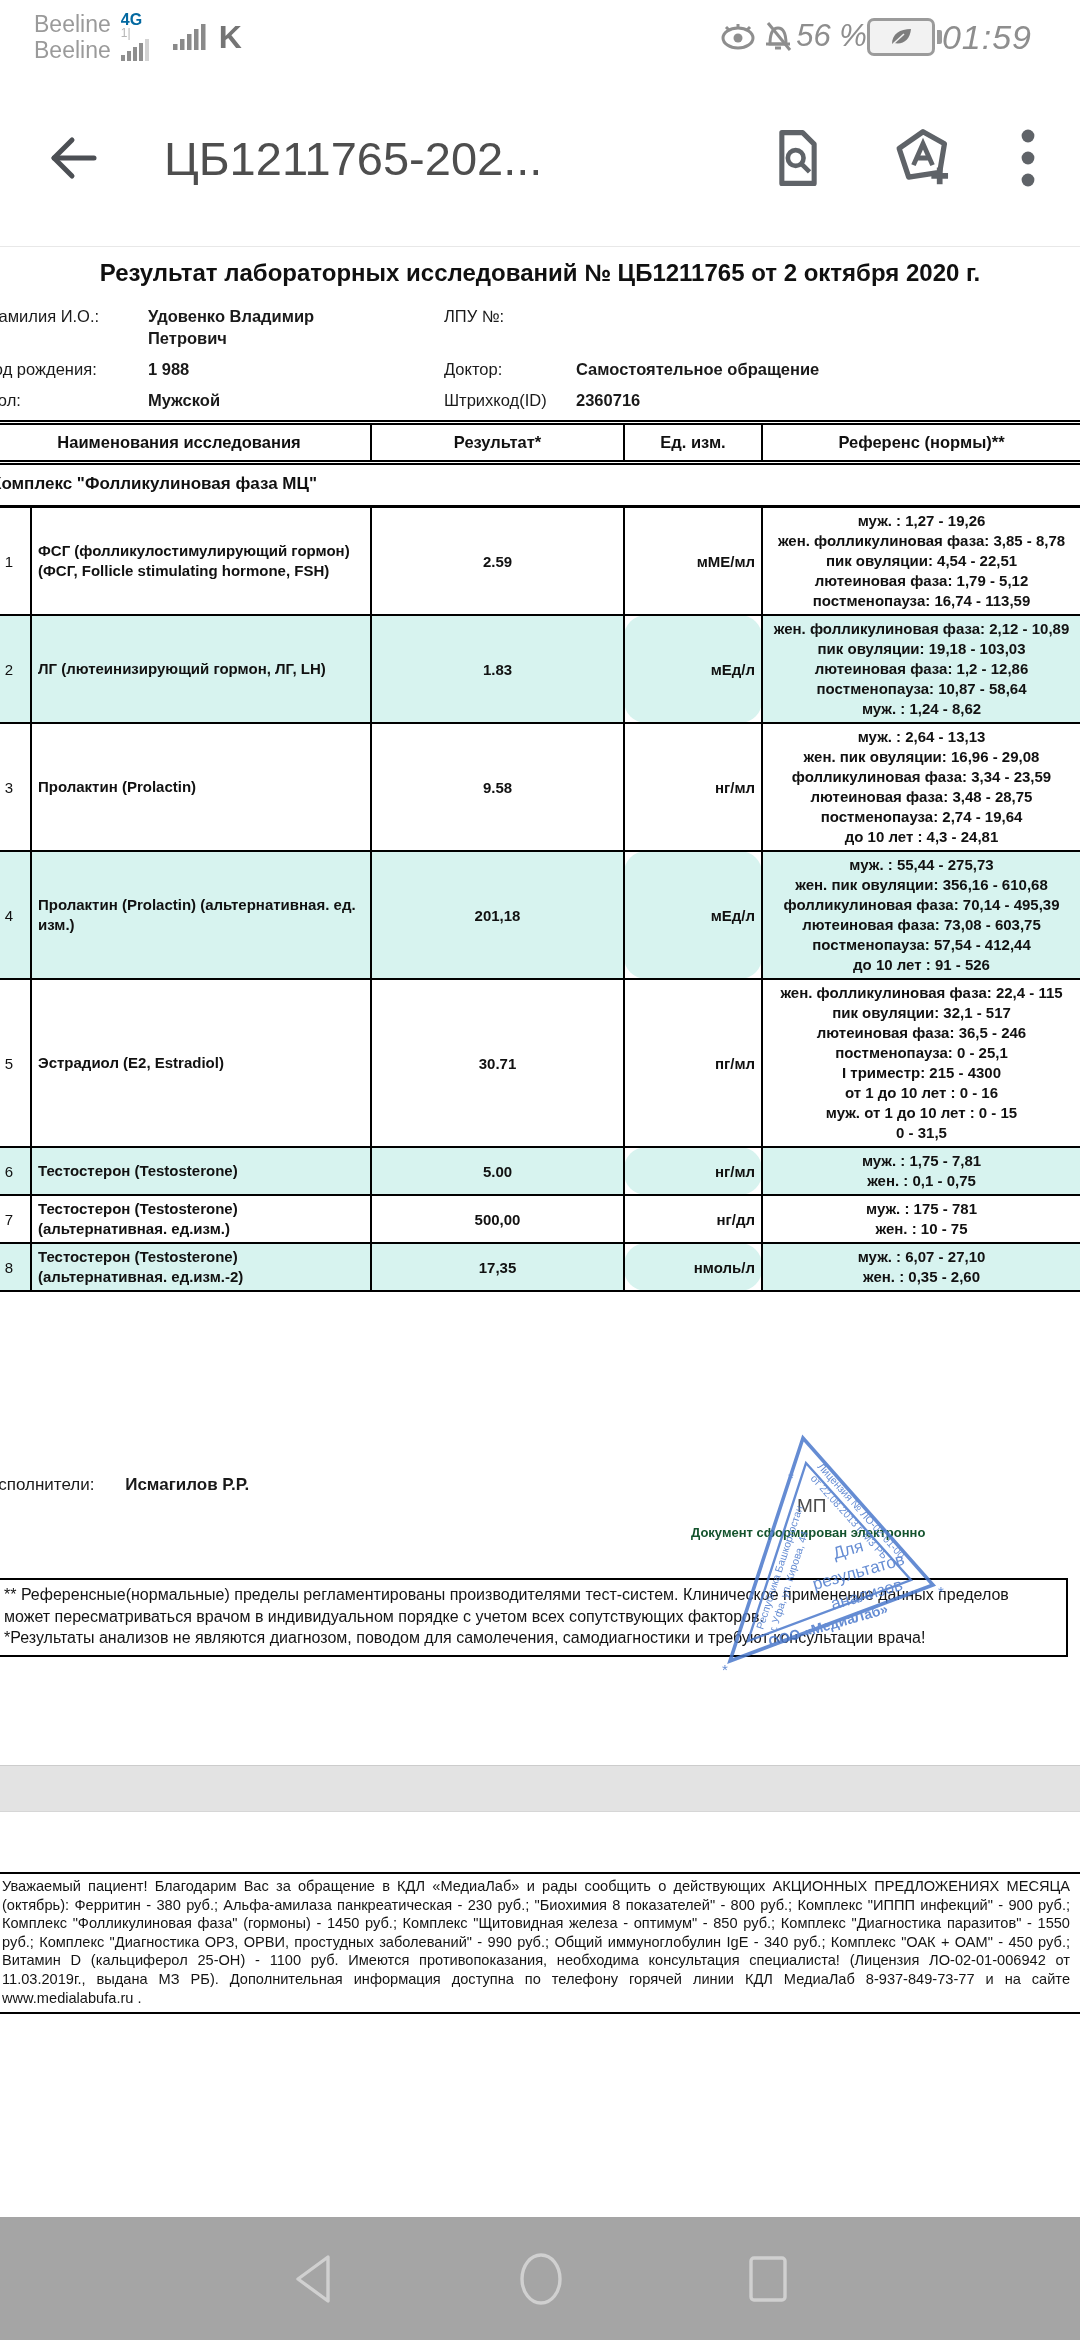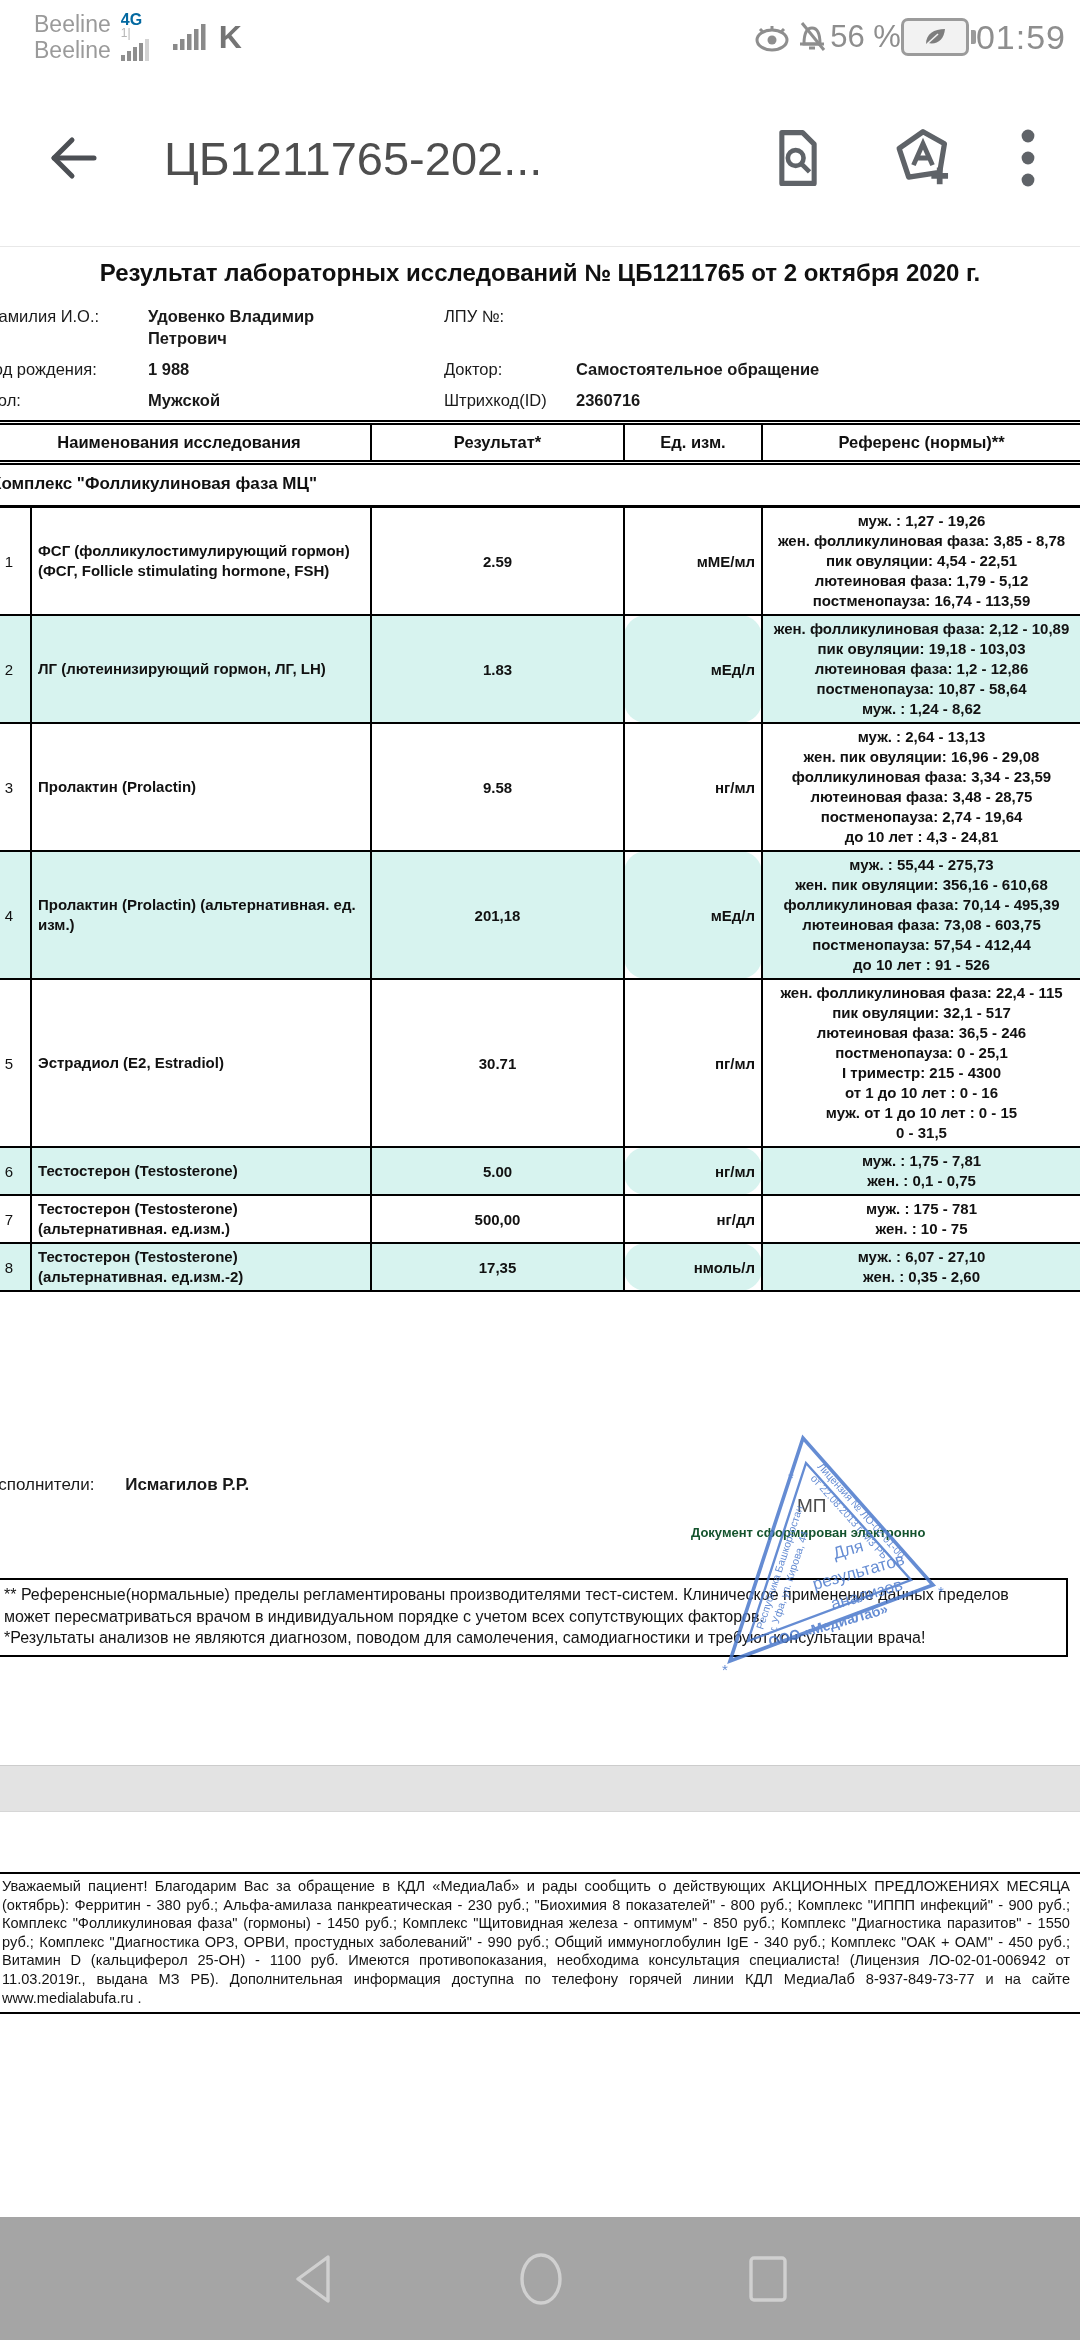--- a/index.html
+++ b/index.html
@@ -1,27 +1,27 @@
 <!DOCTYPE html>
 <html><head>
 <meta charset="utf-8">
 <style>
   html,body{margin:0;padding:0;background:#222;}
   .screen{position:relative;width:1080px;height:2340px;background:#ffffff;
     font-family:"Liberation Sans",sans-serif;overflow:hidden;margin:0 auto;}
 
   
-  .status-bar{position:absolute;top:0;left:0;right:0;height:70px;display:flex;
-    justify-content:space-between;align-items:center;padding:4px 14px 0 34px;color:#8a8a8a;box-sizing:border-box;}
+  .status-bar{position:absolute;top:0;left:0;right:8px;height:70px;display:flex;
+    justify-content:space-between;align-items:center;padding:4px 40px 0 34px;color:#8a8a8a;box-sizing:border-box;}
   .sb-left{display:flex;align-items:center;gap:8px;}
   .carrier-stack{display:flex;flex-direction:column;line-height:26px;font-size:23px;color:#9a9a9a;}
   .net-stack{display:flex;flex-direction:column;align-items:flex-start;margin-left:2px;}
   .net-type{font-size:16px;font-weight:bold;color:#0369a1;line-height:16px;}
   .sim2{font-size:12px;color:#b5b5b5;line-height:10px;}
-  .sb-right{display:flex;align-items:center;}
+  .sb-right{display:flex;font-style:italic;}
   .sb-text{font-size:31px;color:#8e8e8e;}
   .sb-time{font-size:34px;color:#8e8e8e;letter-spacing:1px;}
   .batt{position:relative;width:62px;height:32px;border:3px solid #9b9b9b;border-radius:7px;
     display:flex;align-items:center;justify-content:center;background:#f2f2f2;}
   .batt-tip{width:5px;height:14px;background:#9b9b9b;border-radius:0 2px 2px 0;margin-left:2px;}
 
   
   .toolbar{position:absolute;top:70px;left:0;right:0;height:177px;display:flex;align-items:center;
     padding:0 44px;box-sizing:border-box;background:#fff;border-bottom:1px solid #e8e8e8;}
   .tb-title{font-size:47px;color:#4e4e4e;margin-left:62px;white-space:nowrap;}

